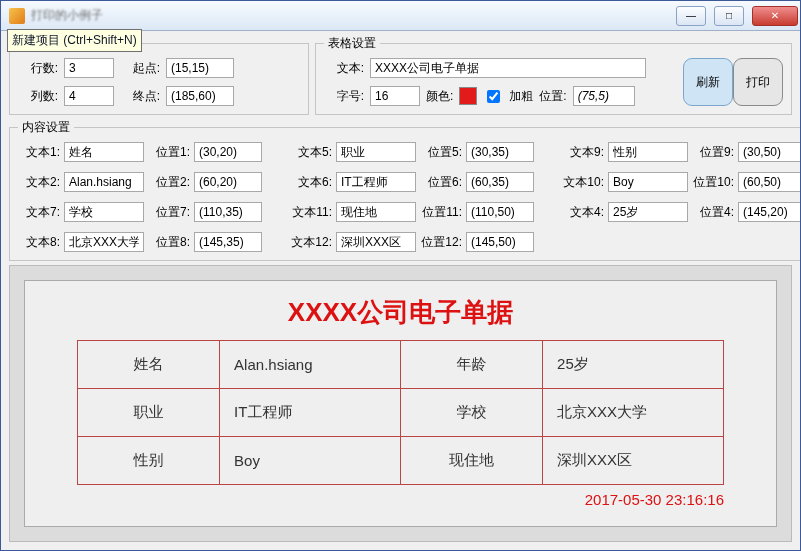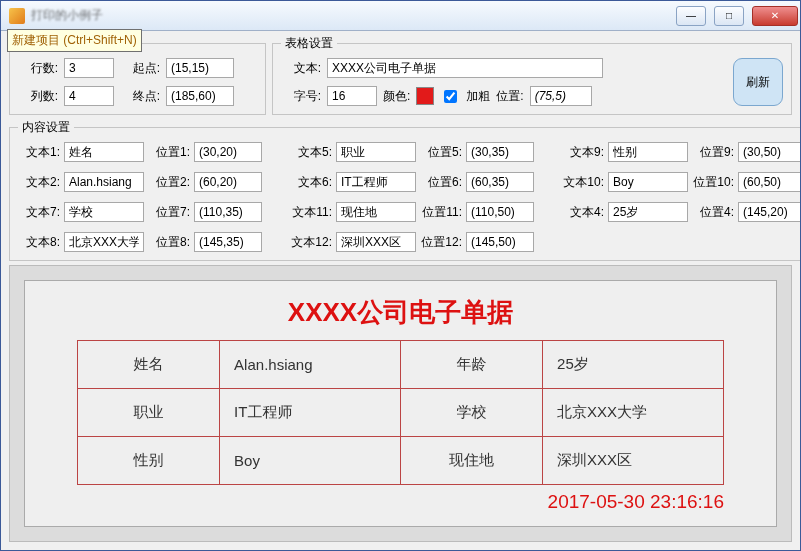--- a/index.html
+++ b/index.html
@@ -50,21 +50,21 @@
     border-radius: 3px;
   }
   .winbtn.close { background: linear-gradient(#ef8f8f,#c83b2f); color:#fff; border-color:#a43028; width:46px; }
   .tooltip {
     position: absolute;
     top: 28px; left: 6px;
     background: #ffffe1;
     border: 1px solid #707070;
     padding: 2px 4px;
     font-size: 12px;
-    color: #a16207;
+    color: #0f172a;
     z-index: 10;
   }
   .client {
     flex: 1;
     padding: 4px 8px 8px 8px;
     display: flex;
     flex-direction: column;
     gap: 4px;
     overflow: hidden;
   }
@@ -73,21 +73,21 @@
     margin: 0;
     padding: 6px 8px 8px 8px;
     background: #f0f0f0;
   }
   legend { padding: 0 4px; font-size: 12px; color: #000; }
   .top {
     display: flex;
     gap: 6px;
   }
   .top fieldset { flex-shrink: 0; }
-  .fs-table { width: 257px; padding-left: 8px; }
+  .fs-table { width: 300px; padding-left: 8px; }
   .fs-title { flex: 1; }
   label { white-space: nowrap; }
   .row { display: flex; align-items: center; gap: 6px; }
   .row + .row { margin-top: 8px; }
   input.text {
     font-size: 12px;
     height: 20px;
     border: 1px solid #a8a8a8;
     padding: 1px 4px;
     background: #fff;
@@ -155,21 +155,21 @@
     height: 48px;
     padding: 0 14px;
     font-size: 15px;
     color: #333;
   }
   table.doc td.k { text-align: center; width: 22%; }
   table.doc td.v { width: 28%; }
   .timestamp {
     text-align: right;
     color: #d11;
-    font-size: 19px;
+    font-size: 15px;
     margin-top: 6px;
   }
 </style>
 </head>
 <body>
 
 <div class="window">
   <div class="titlebar">
     <span class="appicon"></span>
     <span class="title">打印的小例子</span>
@@ -211,20 +211,21 @@
               <input class="text w60" value="16" style="">
               <label>颜色:</label>
               <span class="colorbox"></span>
               <input type="checkbox" checked="" style="">
               <label>加粗</label>
               <label>位置:</label>
               <input class="text w58" value="(75,5)" style="">
             </div>
           </div>
           <button class="big active">刷新</button>
+          <button class="big">打印</button>
         </div>
       </fieldset>
     </div>
 
     <fieldset>
       <legend>内容设置</legend>
       <div class="content-grid" id="content-grid">
           <div class="cell">
             <label class="lbl2">文本1:</label>
             <input class="text w84" value="姓名" style="">

